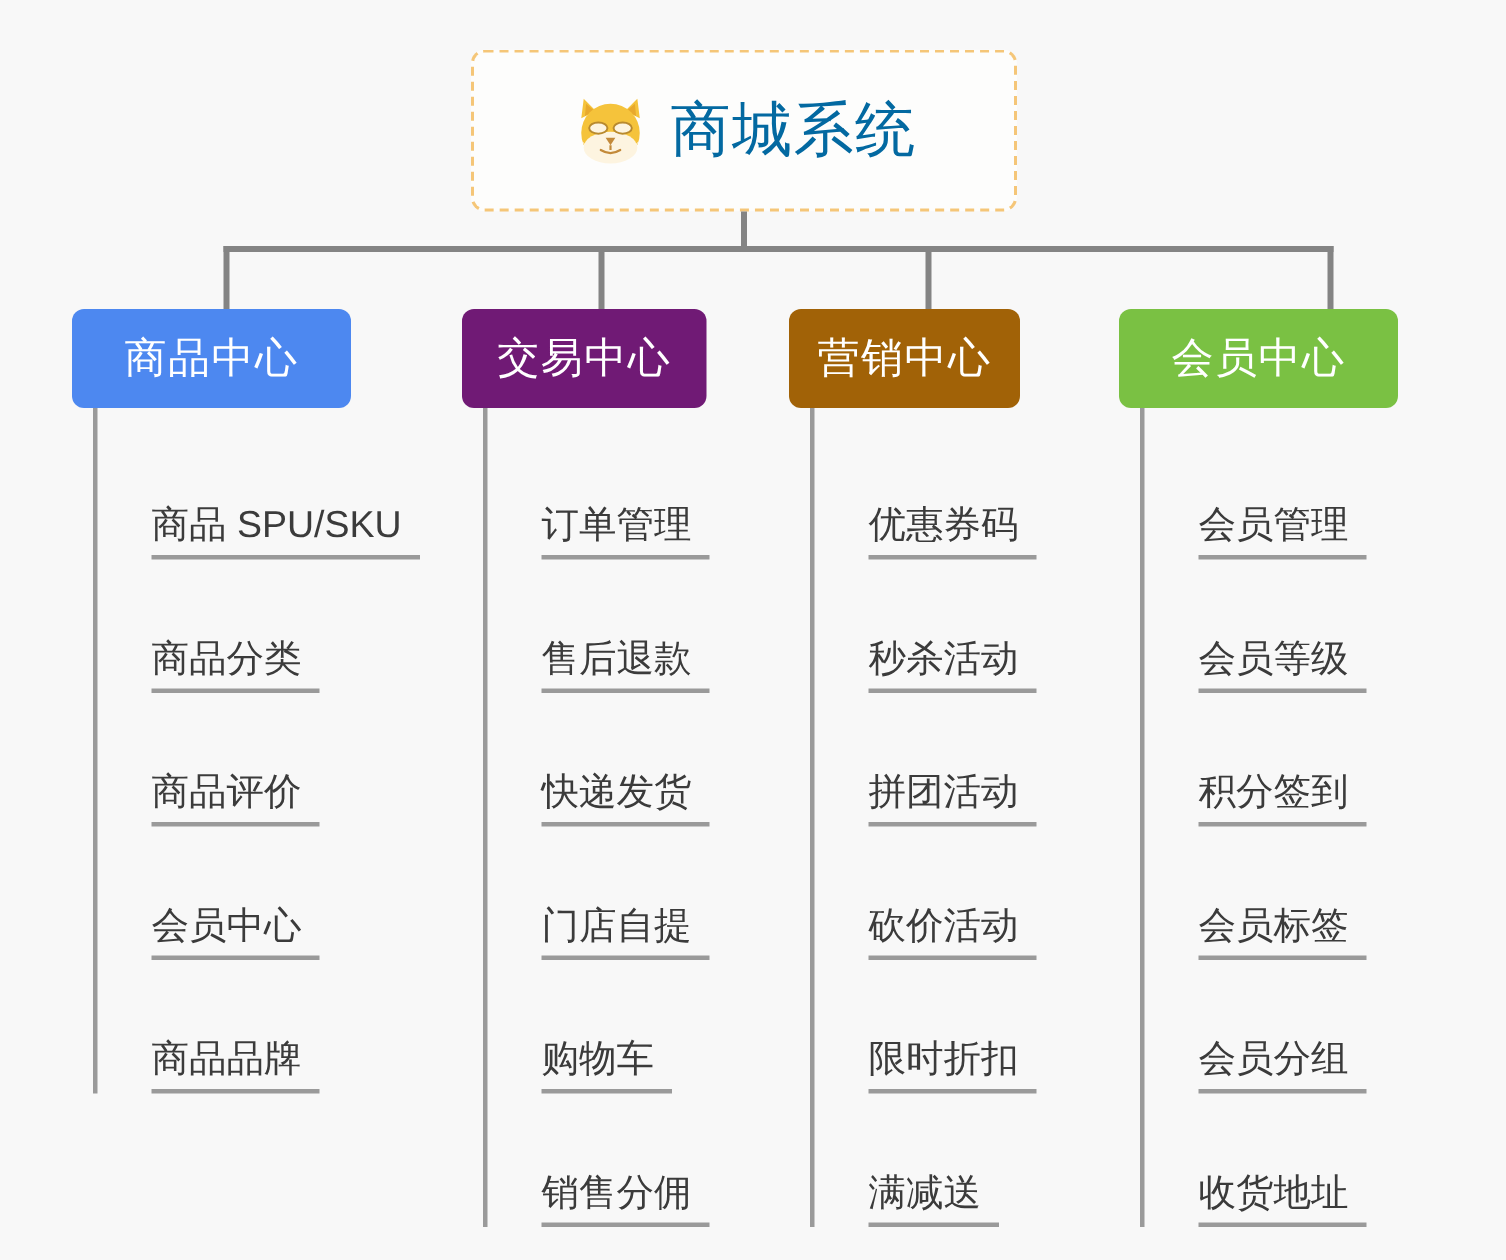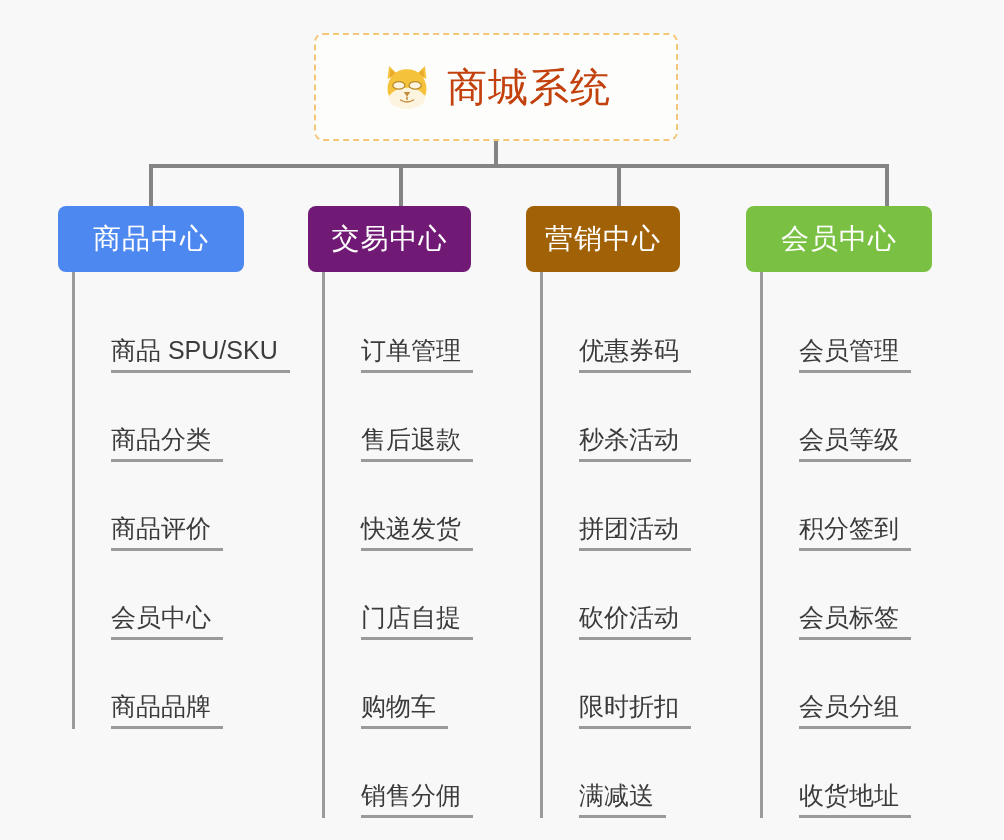--- a/index.html
+++ b/index.html
@@ -41,21 +41,21 @@
     width: 52px;
     height: 52px;
     flex: 0 0 52px;
     position: relative;
     display: block;
   }
   .root-emoji svg { display: block; width: 52px; height: 52px; }
   .root-title {
     font-size: 40px;
     line-height: 1;
-    color: #c2410c;
+    color: #0369a1;
     letter-spacing: 1px;
     white-space: nowrap;
   }
 
   
   .conn {
     position: absolute;
     background: #848484;
   }
   .conn-v { width: 4px; }
@@ -71,21 +71,21 @@
     height: 66px;
     border-radius: 8px;
     display: flex;
     align-items: center;
     justify-content: center;
     color: #ffffff;
     font-size: 28px;
     letter-spacing: 1px;
     white-space: nowrap;
   }
-  .col-0 { left: 58px;  }
+  .col-0 { left: 48px;  }
   .col-1 { left: 308px; }
   .col-2 { left: 526px; }
   .col-3 { left: 746px; }
 
   .col-0 .cat-box { width: 186px; background: #4d88f0; }
   .col-1 .cat-box { width: 163px; background: #701a75; }
   .col-2 .cat-box { width: 154px; background: #a16207; }
   .col-3 .cat-box { width: 186px; background: #7ac143; }
 
   

